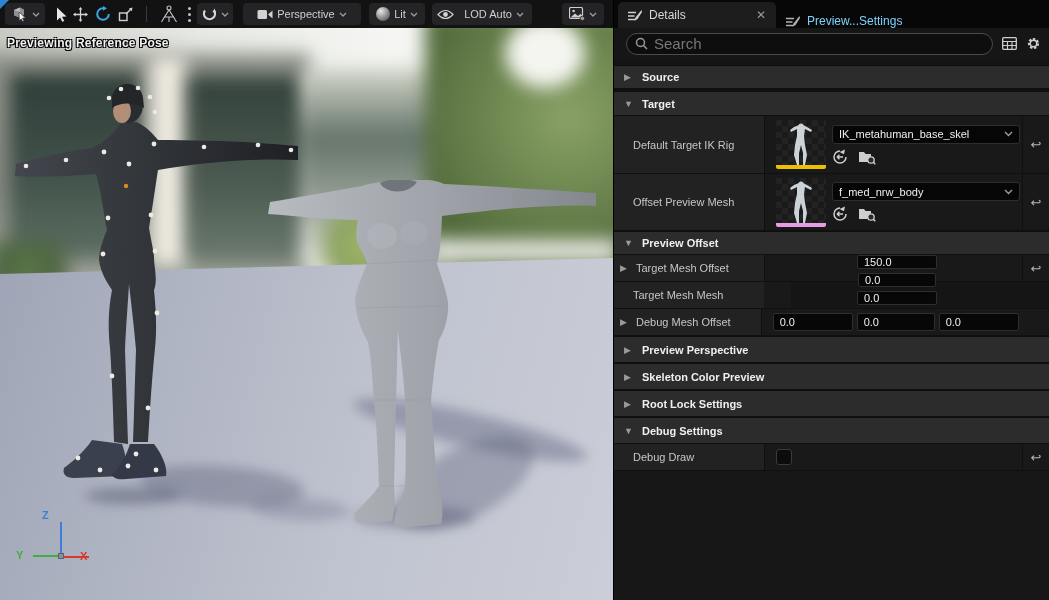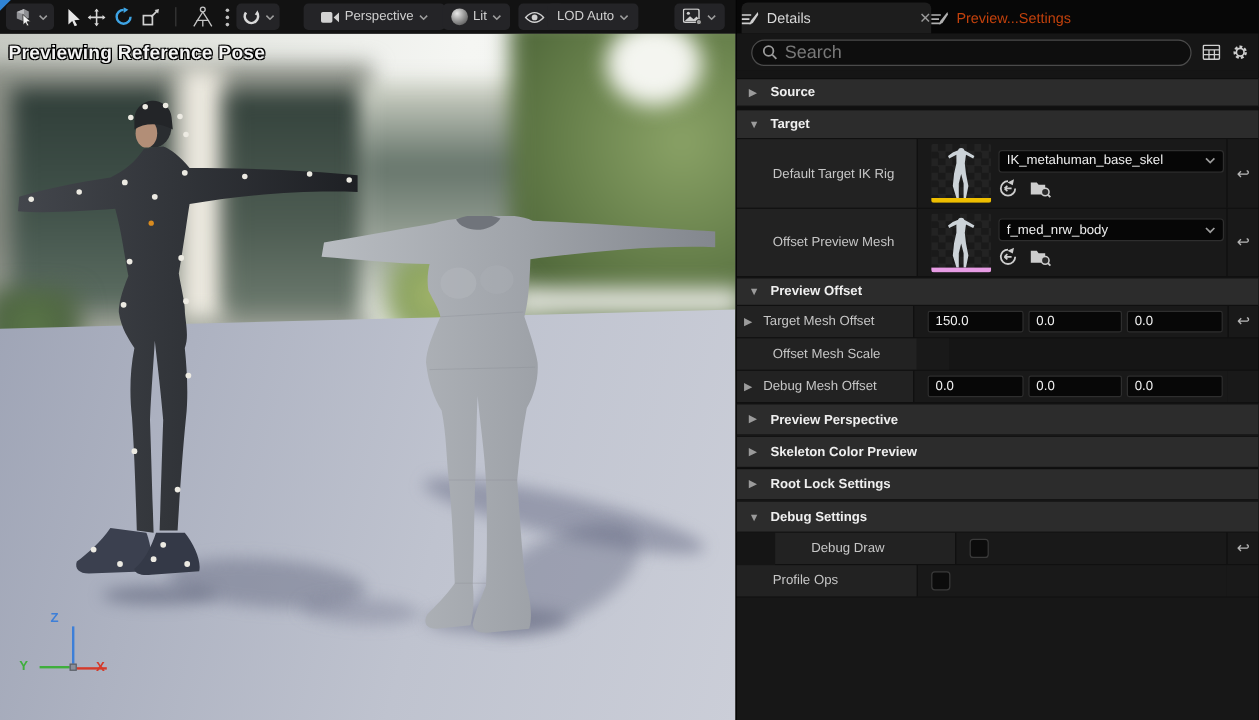--- a/index.html
+++ b/index.html
@@ -17,46 +17,46 @@
   .chev { display:inline-block; line-height:0; color:#9d9d9d; }
   .dots3 { width:3px; height:3px; background:#c0c0c0; border-radius:50%; box-shadow:0 6px 0 #c0c0c0, 0 -6px 0 #c0c0c0; }
   .sphere { width:14px; height:14px; border-radius:50%; background:radial-gradient(circle at 35% 30%, #e8e8e8, #9a9a9a 45%, #4e4e4e 90%); }
 
   .scene { position:absolute; left:0; top:28px; width:613px; height:572px; overflow:hidden;
            background:linear-gradient(100deg,#c7cac3 0%, #e7e9e4 28%, #f5f6f3 55%, #edefeb 100%); }
   .bgl { position:absolute; filter:blur(9px); }
   .floor { position:absolute; inset:0; clip-path:polygon(0 43%, 100% 40.2%, 100% 100%, 0 100%);
            background:linear-gradient(105deg,#9aa0b2 0%, #adb2c1 30%, #bfc3cf 62%, #cbced8 100%); }
   .sceneshadow { position:absolute; border-radius:50%; filter:blur(6px); }
-  .overlay-text { position:absolute; left:7px; top:8px; color:#f2f2f2; font-size:16px; font-weight:bold; letter-spacing:.2px;
+  .overlay-text { position:absolute; left:7px; top:8px; color:#f2f2f2; font-size:12px; font-weight:bold; letter-spacing:.2px;
                   text-shadow:1px 1px 0 #000, -1px 1px 0 #000, 1px -1px 0 #000, -1px -1px 0 #000; z-index:20; }
   .axis { position:absolute; z-index:20; }
   .axis .lbl { position:absolute; font-size:11px; font-weight:bold; }
 
   
   .panel { position:absolute; left:613px; top:0; width:436px; height:600px; background:#151515; border-left:1px solid #000; display:flex; flex-direction:column; }
   .tabbar { height:28px; background:#070707; display:flex; align-items:flex-end; flex:0 0 auto; }
-  .tab { height:26px; display:flex; align-items:center; gap:7px; padding:0 0; font-size:12px; color:#d8d8d8; cursor:pointer; }
+  .tab { height:26px; display:flex; align-items:center; gap:7px; padding:0 10px; font-size:12px; color:#d8d8d8; cursor:pointer; }
   .tab.active { background:#1d1d1d; border-radius:5px 5px 0 0; margin-left:4px; width:158px; }
-  .tab.inactive { color:#c2410c; }
+  .tab.inactive { color:#7dd3fc;align-items:flex-end; }
   .tab .closex { margin-left:auto; color:#9a9a9a; font-size:12px; line-height:1; }
   .searchrow { height:31px; background:#161616; display:flex; align-items:center; padding:0 8px 0 12px; gap:9px; flex:0 0 auto; }
   .searchbox { flex:1; height:22px; background:#0e0e0e; border:1px solid #4b4b4b; border-radius:12px; display:flex; align-items:center; padding:0 8px; gap:6px; }
   .searchbox input { background:transparent; border:none; outline:none; color:#cfcfcf; font-size:15px; width:100%; }
   .searchbox input::placeholder { color:#787878; }
   .panel-ico { color:#cfcfcf; display:flex; align-items:center; cursor:pointer; }
 
   .sechdr { height:24px; background:#2c2c2c; border-top:1px solid #0e0e0e; border-bottom:1px solid #101010; display:flex; align-items:center; gap:8px; padding:0 8px 0 10px; flex:0 0 auto; cursor:pointer; }
   .sechdr .tri { color:#9b9b9b; font-size:9px; width:10px; }
   .sechdr .ttl { color:#efefef; font-size:11px; font-weight:bold; }
 
   .prow { display:flex; border-bottom:1px solid #101010; flex:0 0 auto; }
   .pname { width:150px; background:#222222; color:#c6c6c6; font-size:11px; display:flex; align-items:center; gap:6px; padding-left:10px; }
   .pname .tri { color:#9b9b9b; font-size:9px; width:10px; margin-left:-4px; }
-  .pname.noarrow { padding-left:30px; }
+  .pname.noarrow { padding-left:19px; }
   .pval { flex:1; background:#191919; border-left:1px solid #101010; display:flex; align-items:center; padding-left:11px; gap:6px; }
   .presel { width:27px; background:#191919; border-left:1px solid #101010; display:flex; align-items:center; justify-content:center; color:#b5b5b5; font-size:13px; cursor:pointer; }
   .presel.empty { border-left:none; }
 
   .thumb { width:50px; height:49px; border-radius:2px; overflow:hidden; position:relative; flex:0 0 auto; cursor:pointer;
            background:repeating-conic-gradient(#1a1a1a 0% 25%, #232323 0% 50%) 0 0 / 12px 12px; }
   .thumb .ubar { position:absolute; left:0; right:0; bottom:0; height:4px; }
   .assetcol { display:flex; flex-direction:column; gap:5px; padding:4px 0; }
   .combo { width:188px; height:19px; background:#060606; border:1px solid #2e2e2e; border-radius:3px; display:flex; align-items:center; color:#efefef; font-size:11px; padding:0 6px; gap:4px; cursor:pointer; }
   .combo .cv { flex:1; white-space:nowrap; overflow:hidden; }
@@ -140,21 +140,21 @@
               <path d="M13.8 5.5 L10.3 5.2 L12.6 1.6 Z" fill="#d8d8d8"></path>
             </svg>
         </span>
         <span class="chev">
             <svg width="8" height="5">
               <path d="M1 1 L4 4 L7 1" stroke="currentColor" fill="none" stroke-width="1.3"></path>
             </svg>
           </span>
       </div>
 
-      <div class="tbtn" style="left:253px; width:118px;">
+      <div class="tbtn" style="left:243px; width:118px;">
         <span>
           <svg width="16" height="11" viewBox="0 0 16 11">
               <rect x="0.5" y="1" width="9.5" height="9" rx="1.5" fill="#d2d2d2"></rect>
               <path d="M11 5.5 L15.5 1.5 L15.5 9.5 Z" fill="#d2d2d2"></path>
             </svg>
         </span>
         <span>Perspective</span>
         <span class="chev">
             <svg width="8" height="5">
               <path d="M1 1 L4 4 L7 1" stroke="currentColor" fill="none" stroke-width="1.3"></path>
@@ -485,30 +485,30 @@
     <div class="sechdr">
       <span class="tri">▼</span>
       <span class="ttl">Preview Offset</span>
     </div>
 
     <div class="prow" style="height:27px;">
       <div class="pname">
           <span class="tri">▶</span>
         <span>Target Mesh Offset</span>
         </div>
-      <div class="pval" style="gap:4px; padding-right:4px;">
+      <div class="pval" style="gap:4px; padding-right:4px;flex-direction:column;">
         <div class="numf" style="width:80px;">150.0</div>
         <div class="numf" style="width:78px;">0.0</div>
         <div class="numf" style="width:80px;">0.0</div>
       </div>
       <div class="presel">↩</div>
     </div>
 
     <div class="prow" style="height:27px;">
-      <div class="pname noarrow">Offset Mesh Scale</div>
+      <div class="pname noarrow">Target Mesh Mesh</div>
       <div class="presel empty"></div>
     </div>
 
     <div class="prow" style="height:27px;">
       <div class="pname">
           <span class="tri">▶</span>
         <span>Debug Mesh Offset</span>
         </div>
       <div class="pval" style="gap:4px; padding-right:4px;">
         <div class="numf" style="width:80px;">0.0</div>
@@ -528,30 +528,23 @@
     </div>
     <div class="sechdr" style="height:27px;">
       <span class="tri">▶</span>
       <span class="ttl">Root Lock Settings</span>
     </div>
     <div class="sechdr" style="height:27px;">
       <span class="tri">▼</span>
       <span class="ttl">Debug Settings</span>
     </div>
 
-    <div class="prow" style="height:27px;margin-left:32px;">
+    <div class="prow" style="height:27px;">
       <div class="pname noarrow">Debug Draw</div>
       <div class="pval">
           <div class="cbx"></div>
         </div>
       <div class="presel">↩</div>
     </div>
-    <div class="prow" style="height:27px;">
-      <div class="pname noarrow">Profile Ops</div>
-      <div class="pval">
-          <div class="cbx"></div>
-        </div>
-      <div class="presel empty"></div>
-    </div>
 
     <div class="fill"></div>
   </div>
 </div>
 
 </body></html>

